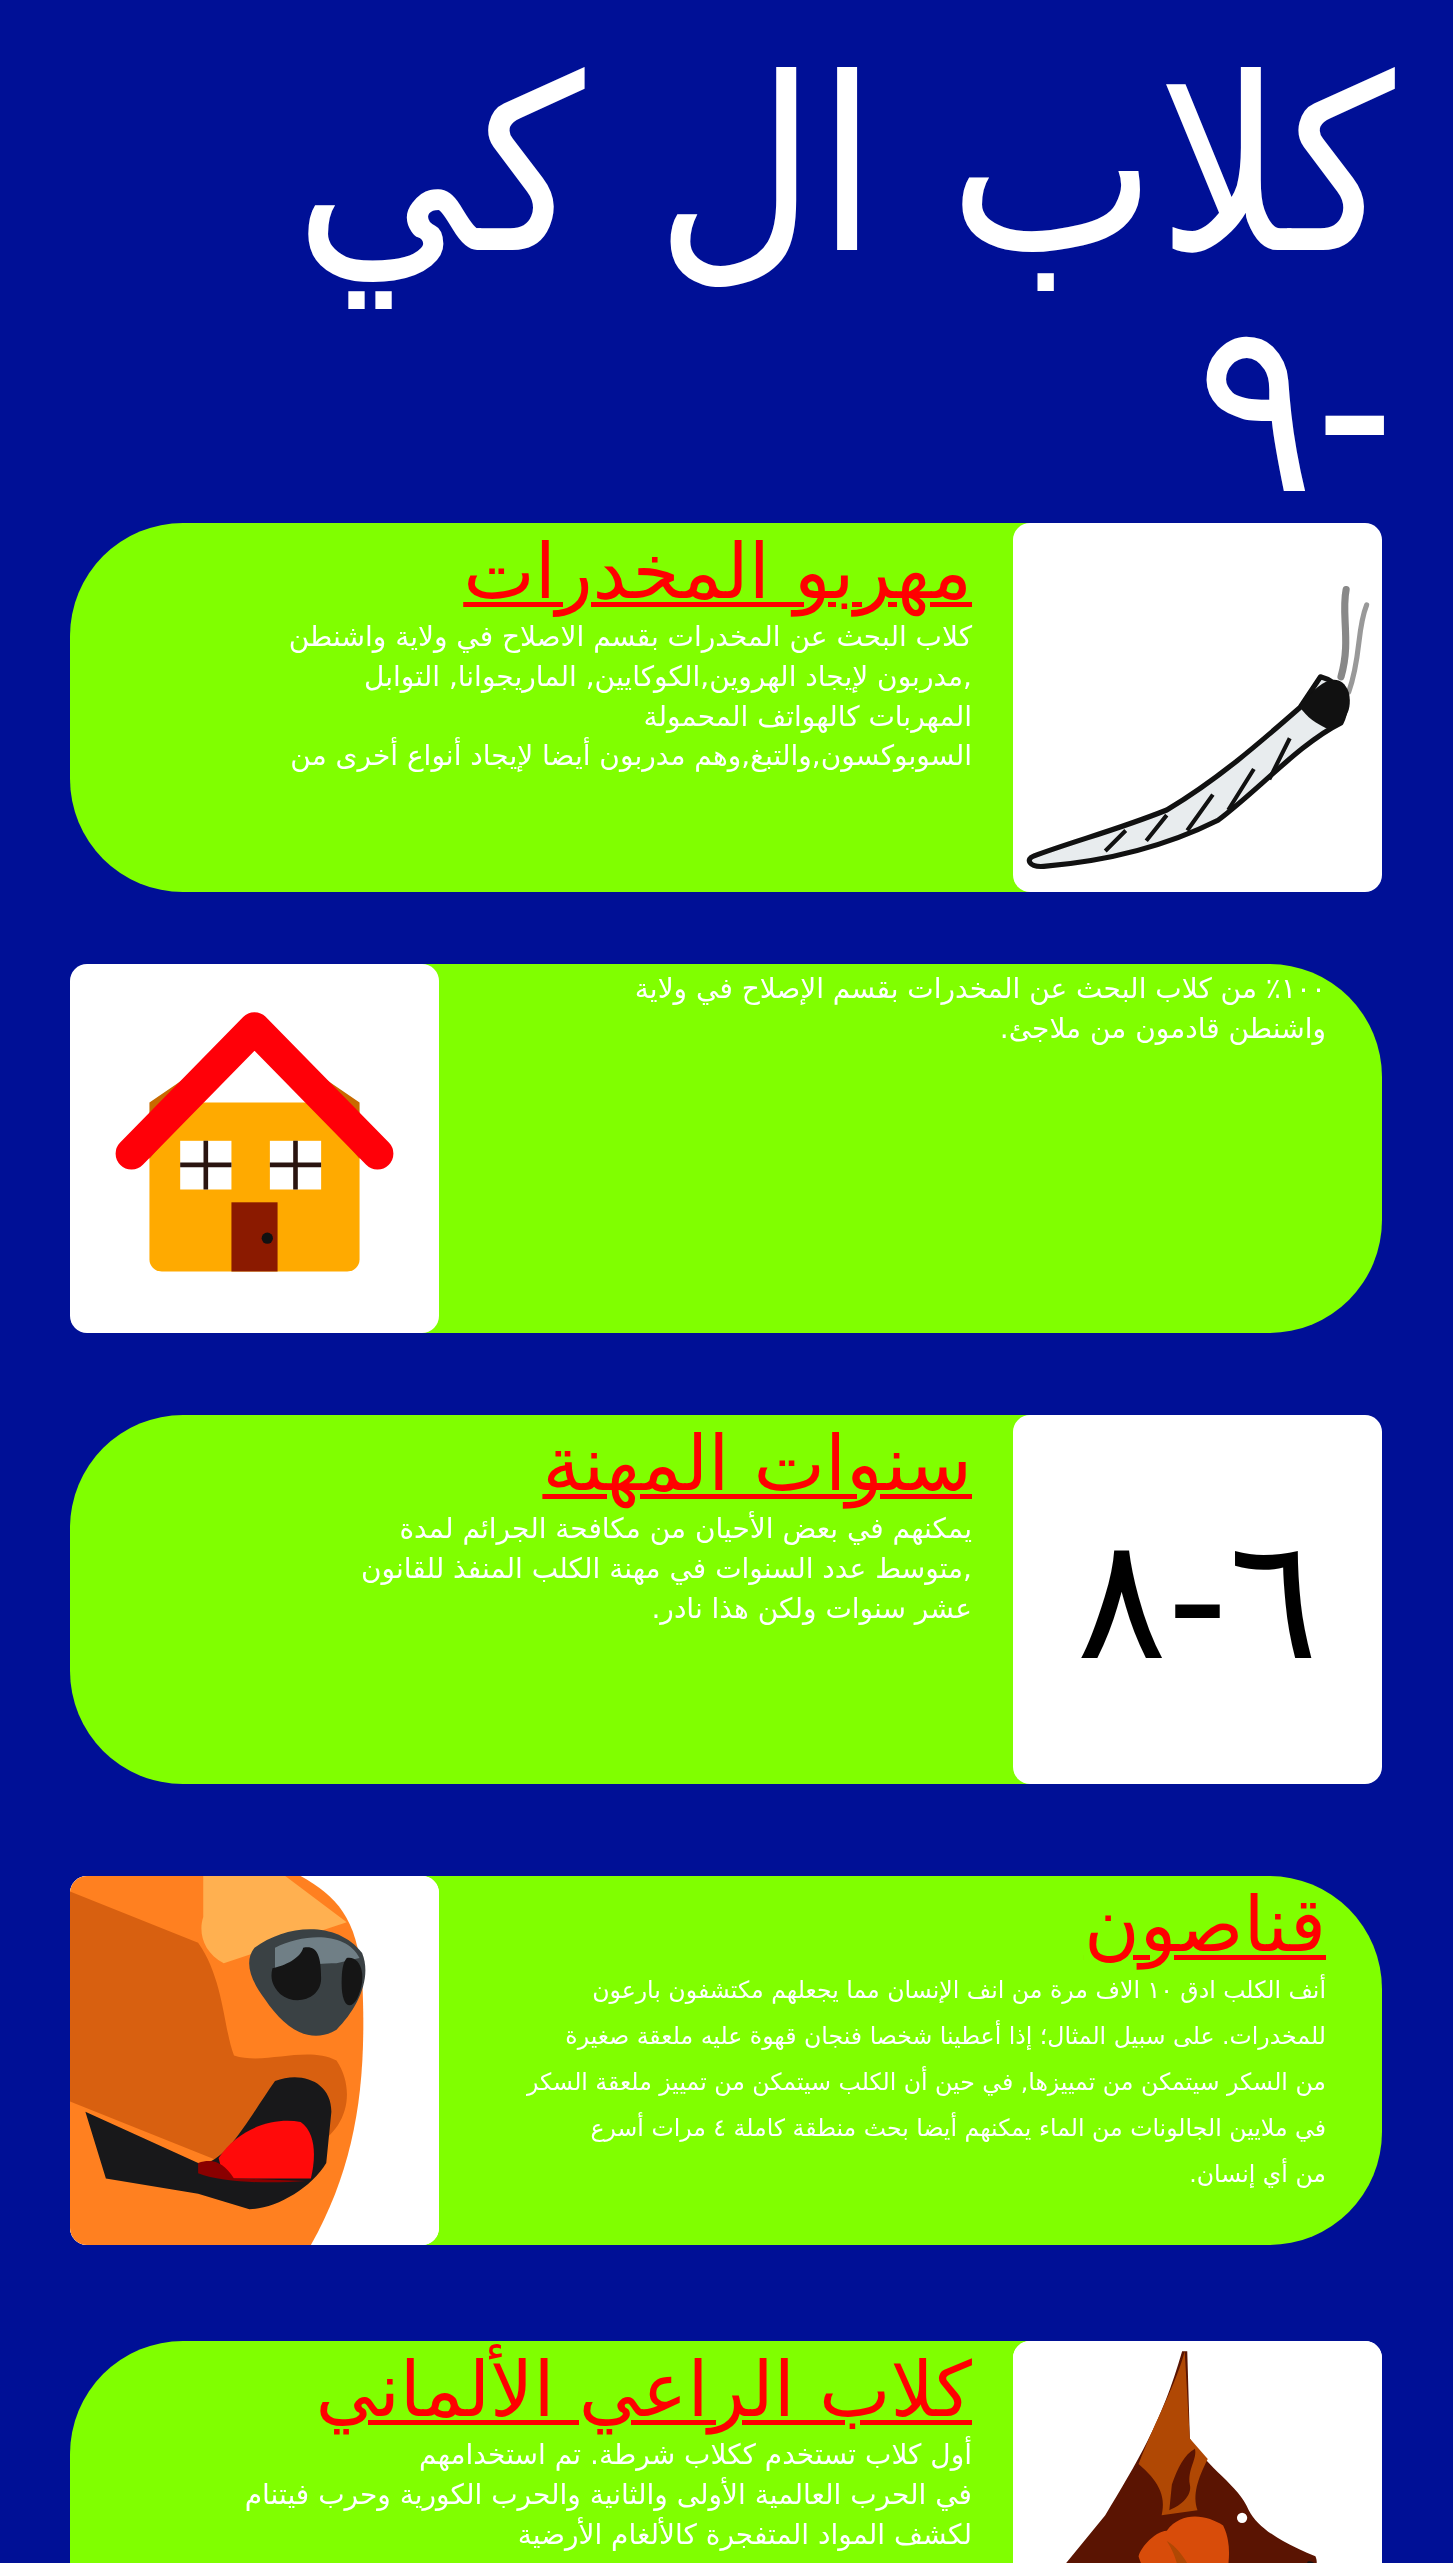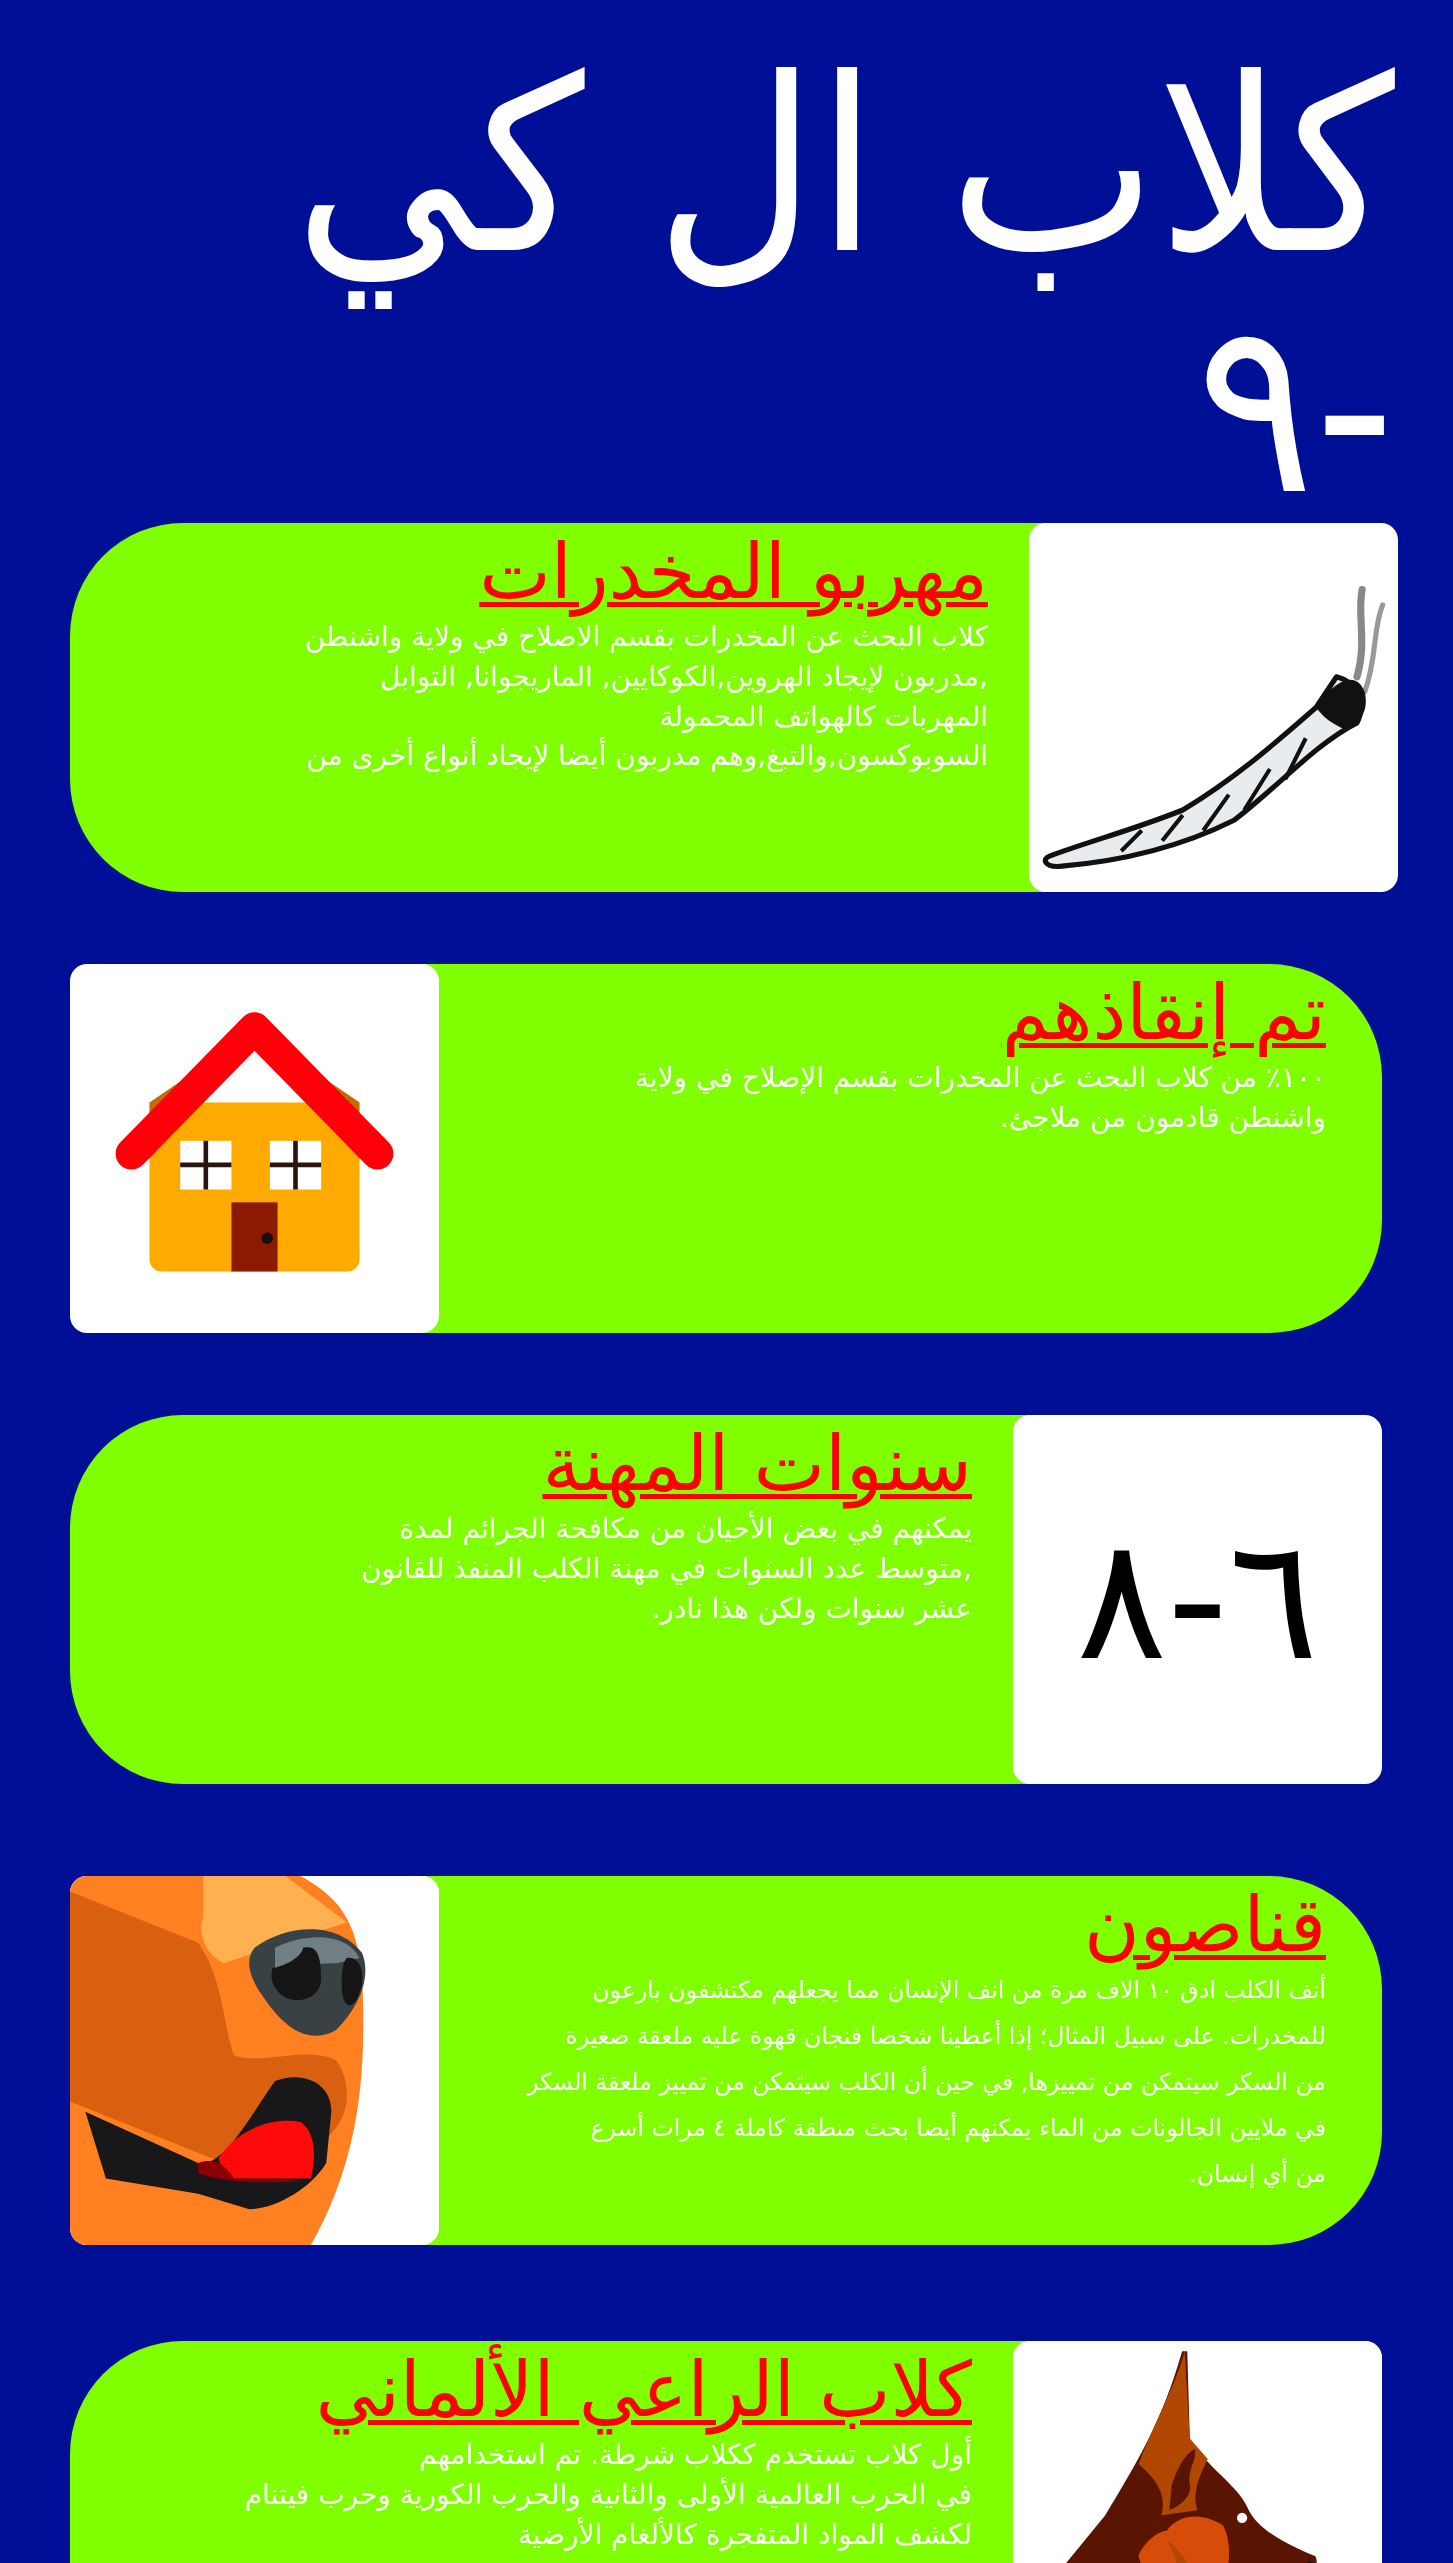--- a/index.html
+++ b/index.html
@@ -56,21 +56,21 @@
   .range {
     position:absolute; inset:0; display:flex; align-items:center; justify-content:center;
     font-size:169px; color:#000; direction:rtl; font-family:"DejaVu Sans", sans-serif;
   }
 </style>
 </head>
 <body>
 
 <div class="title">كلاب ال كي -٩</div>
 
-<div class="card img-right" style="top:523px;padding-left:16px;">
+<div class="card img-right" style="top:523px;">
   <div class="textcol">
     <div class="heading">مهربو المخدرات</div>
     <div class="body">
       <span class="line">كلاب البحث عن المخدرات بقسم الاصلاح في ولاية واشنطن</span>
       <span class="line">,مدربون لإيجاد الهروين,الكوكايين, الماريجوانا, التوابل</span>
       <span class="line">المهربات كالهواتف المحمولة</span>
       <span class="line">السوبوكسون,والتبغ,وهم مدربون أيضا لإيجاد أنواع أخرى من</span>
     </div>
   </div>
   <div class="iconbox">
@@ -91,21 +91,20 @@
       <polygon points="360,140 565,380 565,270 360,130 155,270 155,380" fill="#C86A00"></polygon>
       <path d="M120 370 L 360 125 L 600 370" stroke="#FF0008" stroke-width="62" fill="none" stroke-linecap="round" stroke-linejoin="round"></path>
       <rect x="215" y="345" width="100" height="95" fill="#fff"></rect>
       <rect x="390" y="345" width="100" height="95" fill="#fff"></rect>
       <path d="M265 345 V440 M215 392 H315 M440 345 V440 M390 392 H490" stroke="#2a1410" stroke-width="9"></path>
       <rect x="315" y="465" width="90" height="135" fill="#8B1A00"></rect>
       <circle cx="385" cy="535" r="11" fill="#111"></circle>
     </svg>
   </div>
   <div class="textcol">
-    <div class="heading">تم إنقاذهم</div>
     <div class="body">
       <span class="line">١٠٠٪ من كلاب البحث عن المخدرات بقسم الإصلاح في ولاية</span>
       <span class="line">واشنطن قادمون من ملاجئ.</span>
     </div>
   </div>
 </div>
 
 <div class="card img-right" style="top:1415px;">
   <div class="textcol">
     <div class="heading">سنوات المهنة</div>

